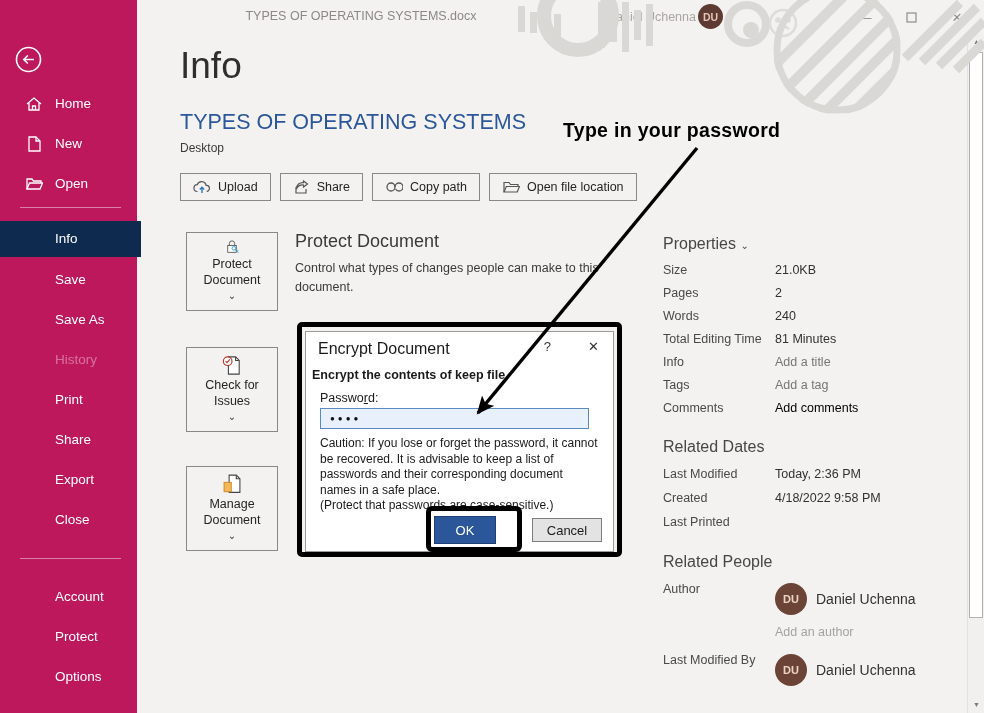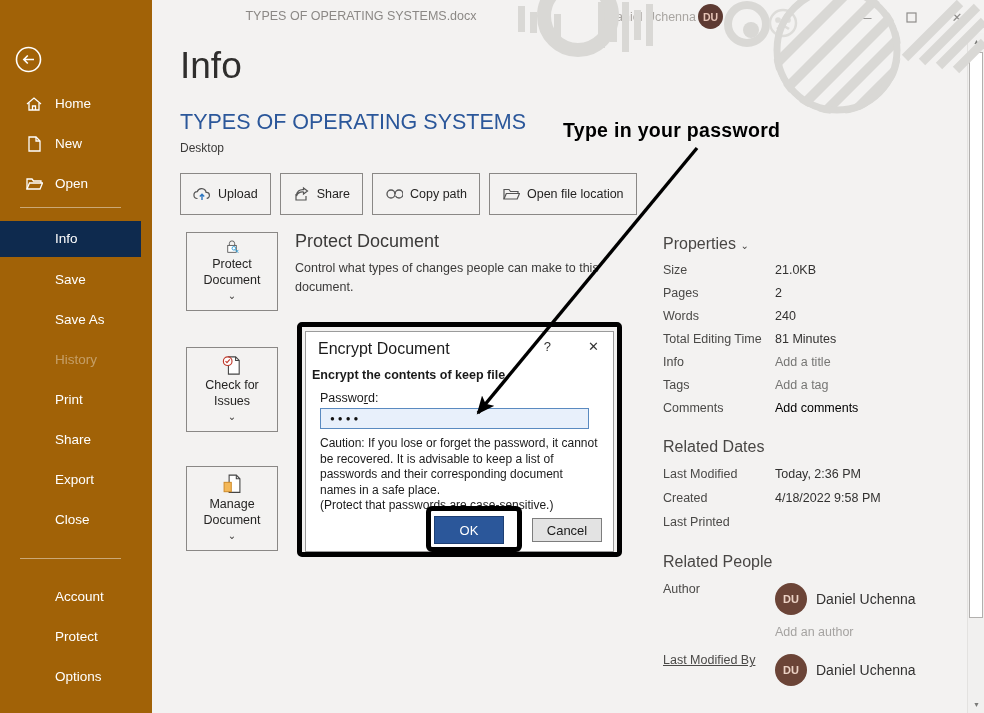--- a/index.html
+++ b/index.html
@@ -17,37 +17,37 @@
   .titlebar-user { left:607px; top:10px; font-size:12.5px; color:#a9a6a2; z-index:2; }
   .tb-avatar { left:698px; top:4px; width:25px; height:25px; border-radius:50%;
     background:#5d3a32; color:#e6c4b6; font-size:10.5px; font-weight:bold;
     display:flex; align-items:center; justify-content:center; z-index:7; }
   .win-controls { right:18px; top:8px; display:flex; gap:28px; z-index:2; color:#8f8d8b; }
   .win-btn { width:18px; height:18px; display:flex; align-items:center; justify-content:center;
     font-size:13px; }
   .watermark { left:0; top:0; z-index:6; pointer-events:none; }
 
   
-  .sidebar { left:0; top:0; width:152px; height:713px; background:#a16207; z-index:3; }
+  .sidebar { left:0; top:0; width:137px; height:713px; background:#be185d; z-index:3; }
   .back-btn { position:absolute; left:15px; top:46px; width:27px; height:27px; cursor:pointer; }
   .nav-item { position:absolute; left:0; width:141px; height:36px; line-height:36px;
     color:#fff; font-size:13.5px; cursor:pointer; }
   .nav-item .lbl { position:absolute; left:55px; }
   .nav-item .nav-ico { position:absolute; left:25px; top:9px; }
   .nav-item.selected { background:#0e2a4e; }
   .nav-item.disabled { color:rgba(255,255,255,0.38); cursor:default; }
   .nav-divider { position:absolute; left:20px; width:101px; height:1px;
     background:rgba(255,255,255,0.45); }
 
   
   .page-title { left:180px; top:45px; font-size:37px; font-weight:300; color:#2f2e2d; }
   .doc-heading { left:180px; top:110px; font-size:21.5px; color:#2b579a; }
   .doc-location { left:180px; top:141px; font-size:12px; color:#3b3a39; }
   .toolbar { left:180px; top:173px; display:flex; gap:9px; }
-  .tb-button { height:42px; border:1px solid #8a8886; background:transparent;
+  .tb-button { height:28px; border:1px solid #8a8886; background:transparent;
     display:flex; align-items:center; gap:7px; padding:0 12px;
     font-size:12.5px; color:#252423; cursor:pointer; white-space:nowrap; }
 
   .tile { width:92px; border:1px solid #8a8886; background:transparent; cursor:pointer;
     display:flex; flex-direction:column; align-items:center; justify-content:center;
     text-align:center; font-size:12.5px; color:#252423; line-height:16px; padding:6px 2px; }
   .tile .chev { font-size:10px; color:#3b3a39; }
   .tile-protect { left:186px; top:232px; height:79px; }
   .tile-check   { left:186px; top:347px; height:85px; }
   .tile-manage  { left:186px; top:466px; height:85px; }
@@ -87,21 +87,21 @@
   .dlg-heading { position:absolute; left:6px; top:36px; font-weight:bold; font-size:12.5px; }
   .dlg-pwlabel { position:absolute; left:14px; top:59px; }
   .dlg-pwlabel .ak { text-decoration:underline; }
   .dlg-input { position:absolute; left:14px; top:76px; width:269px; height:21px;
     background:#e8f0fb; border:1px solid #5a8ac0; font-size:8px; font-weight:bold;
     letter-spacing:3px; color:#111; padding:0 0 0 9px; outline:none;
     font-family:"Liberation Sans", sans-serif; }
   .dlg-caution { position:absolute; left:14px; top:104px; width:278px; font-size:12px;
     line-height:15.5px; }
   .dlg-note { position:absolute; left:14px; top:166px; width:278px; font-size:12px; }
-  .btn-ok { position:absolute; left:128px; top:184px; width:70px; height:28px;
+  .btn-ok { position:absolute; left:128px; top:184px; width:62px; height:28px;
     background:#2b579a; color:#fff; border:1px solid #1d3f73; font-size:13px;
     cursor:pointer; font-family:"Liberation Sans", sans-serif; }
   .btn-cancel { position:absolute; left:226px; top:186px; width:70px; height:24px;
     background:#e3e3e3; color:#1a1a1a; border:1px solid #7d7d7d; font-size:13px;
     cursor:pointer; font-family:"Liberation Sans", sans-serif; }
 
   
   .anno-rect-dialog { left:297px; top:322px; width:325px; height:235px;
     border:5px solid #000; border-radius:5px; z-index:11; pointer-events:none; }
   .anno-rect-ok { left:426px; top:506px; width:96px; height:46px;
@@ -375,21 +375,21 @@
   <div class="abs panel-h" style="left:663px; top:553px;">Related People</div>
   <div class="prow" style="left:663px; top:582px;">
     <span class="pl">Author</span>
   </div>
   <div class="abs" style="left:775px; top:583px; display:flex; align-items:center; gap:9px; z-index:2;">
     <div class="ppl-avatar">DU</div>
     <span class="person-name">Daniel Uchenna</span>
   </div>
   <div class="abs add-link" style="left:775px; top:625px;">Add an author</div>
   <div class="prow" style="left:663px; top:653px;">
-    <span class="pl" style="width:130px;text-decoration:underline;">Last Modified By</span>
+    <span class="pl" style="width:130px;">Last Modified By</span>
   </div>
   <div class="abs" style="left:775px; top:654px; display:flex; align-items:center; gap:9px; z-index:2;">
     <div class="ppl-avatar">DU</div>
     <span class="person-name">Daniel Uchenna</span>
   </div>
 
   <div class="abs scrollbar">
     <div class="sb-btn" style="top:0;">▲</div>
     <div class="sb-thumb"></div>
     <div class="sb-btn" style="bottom:0;">▼</div>

